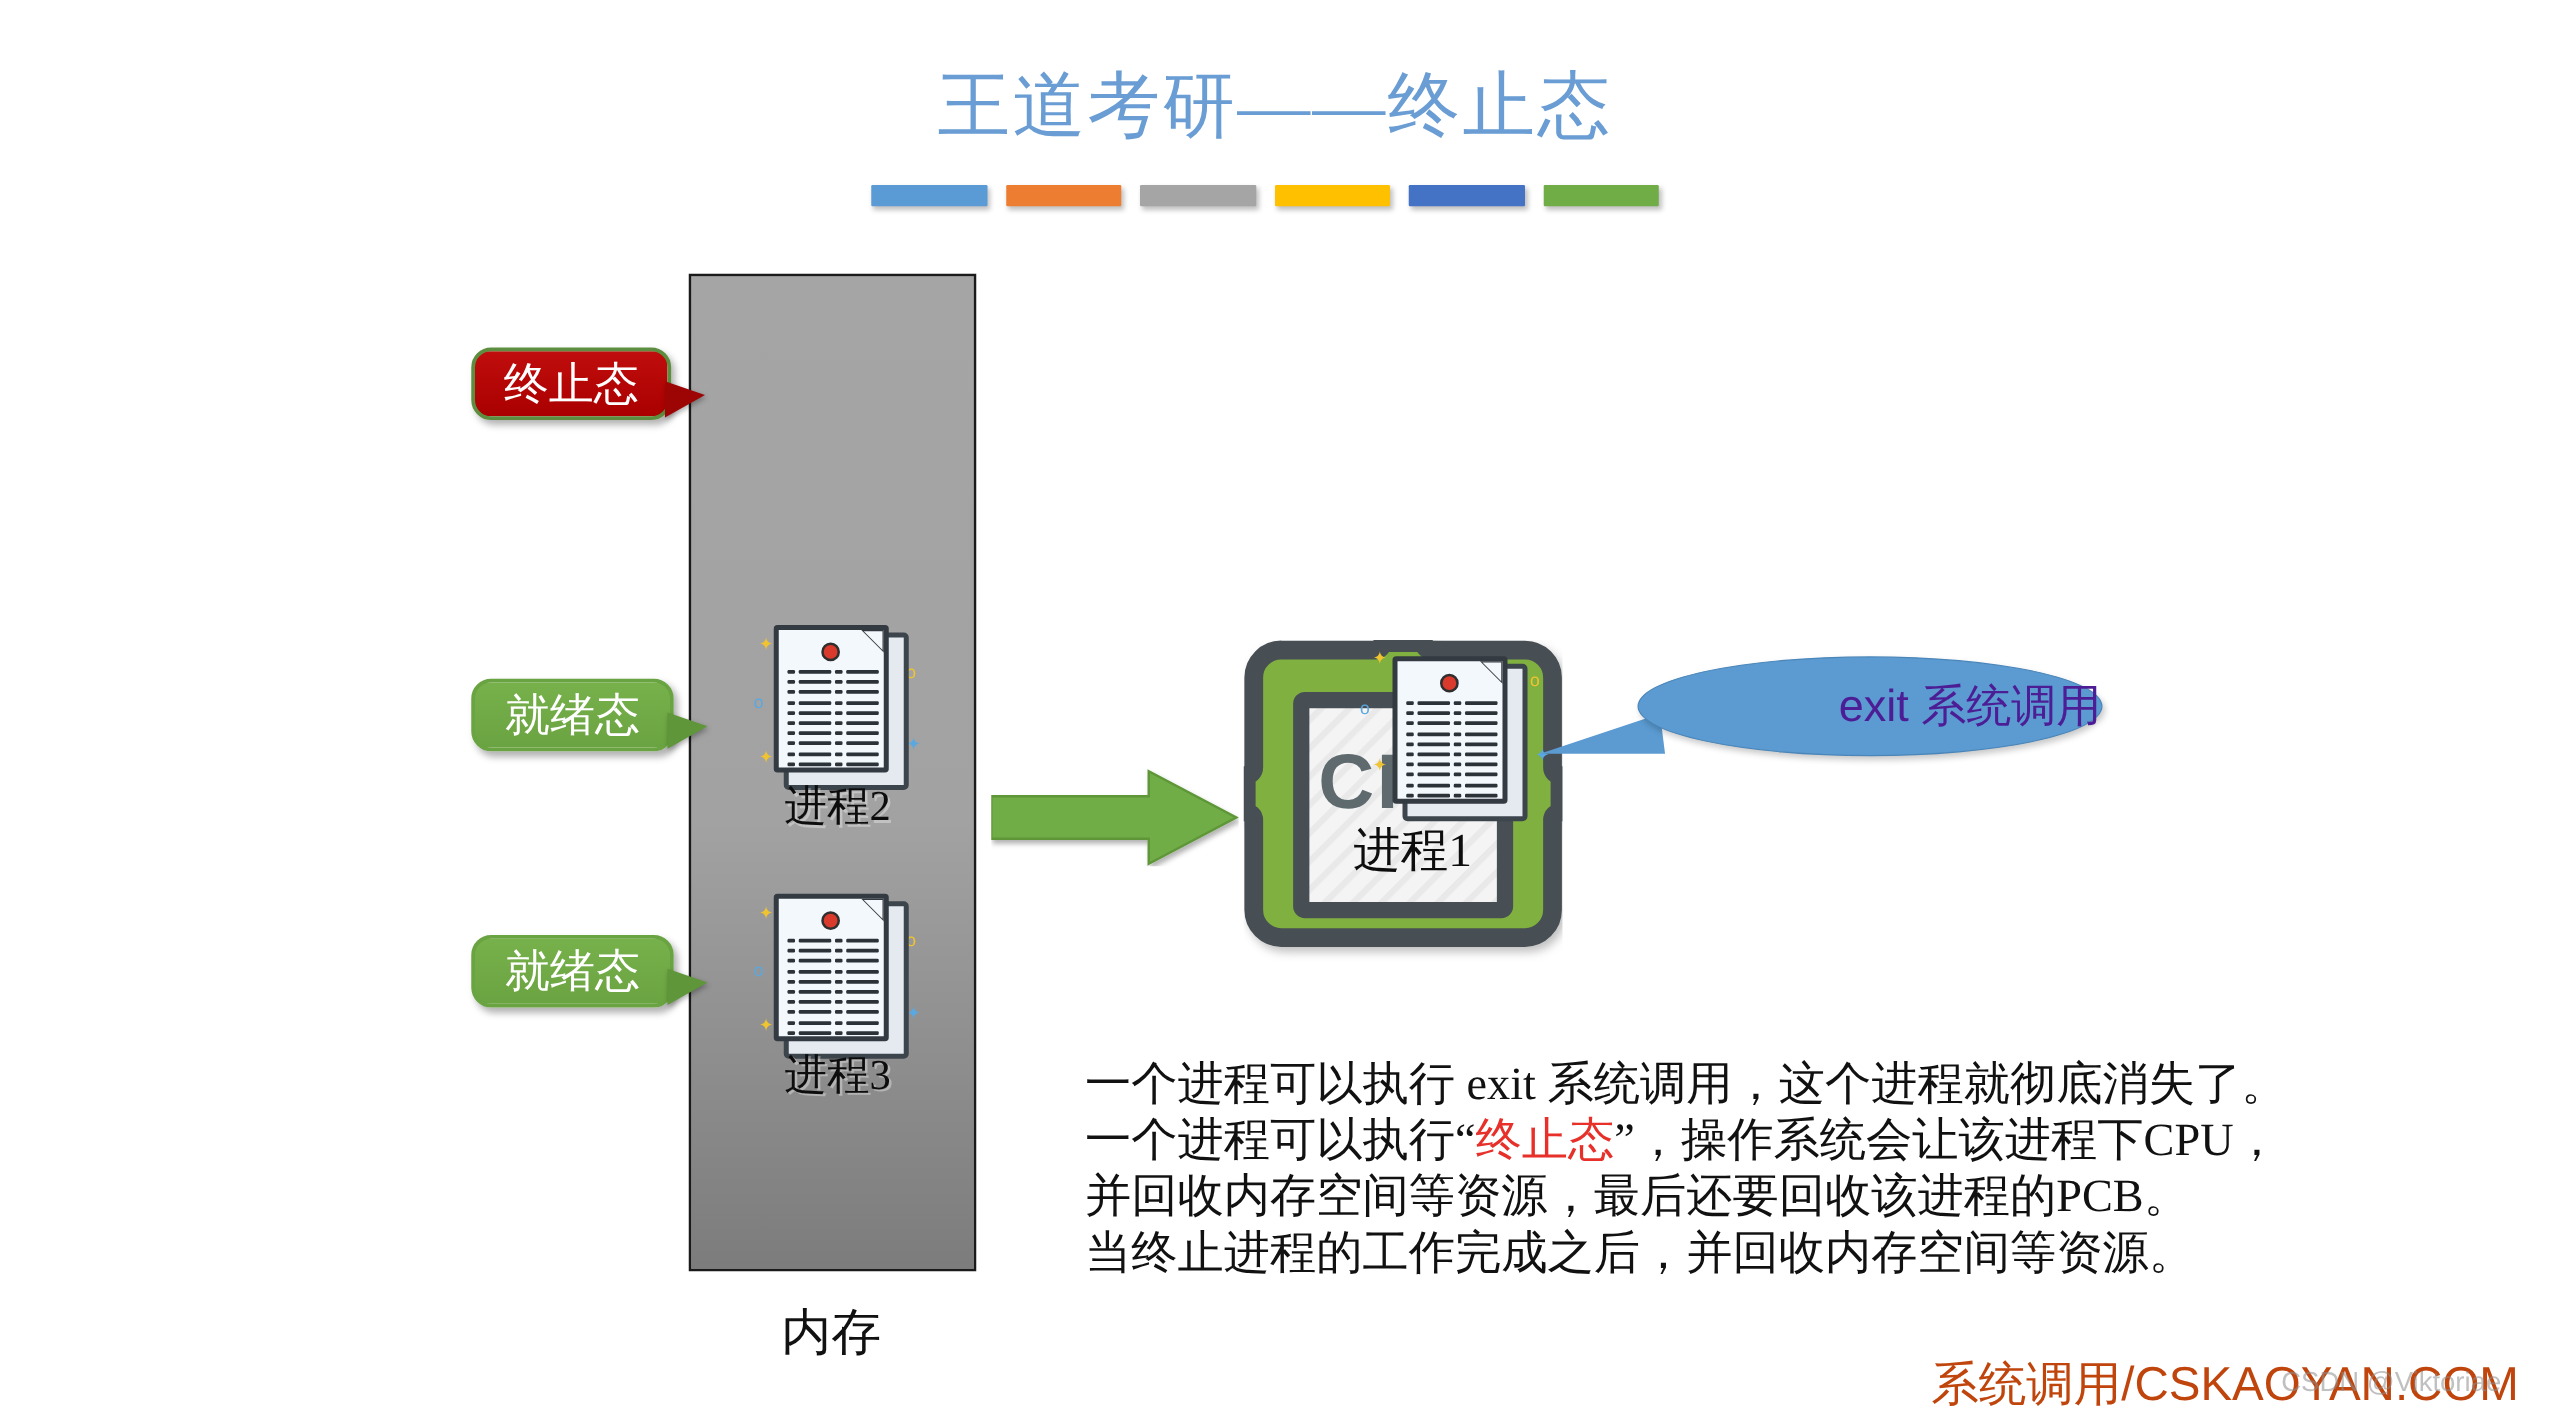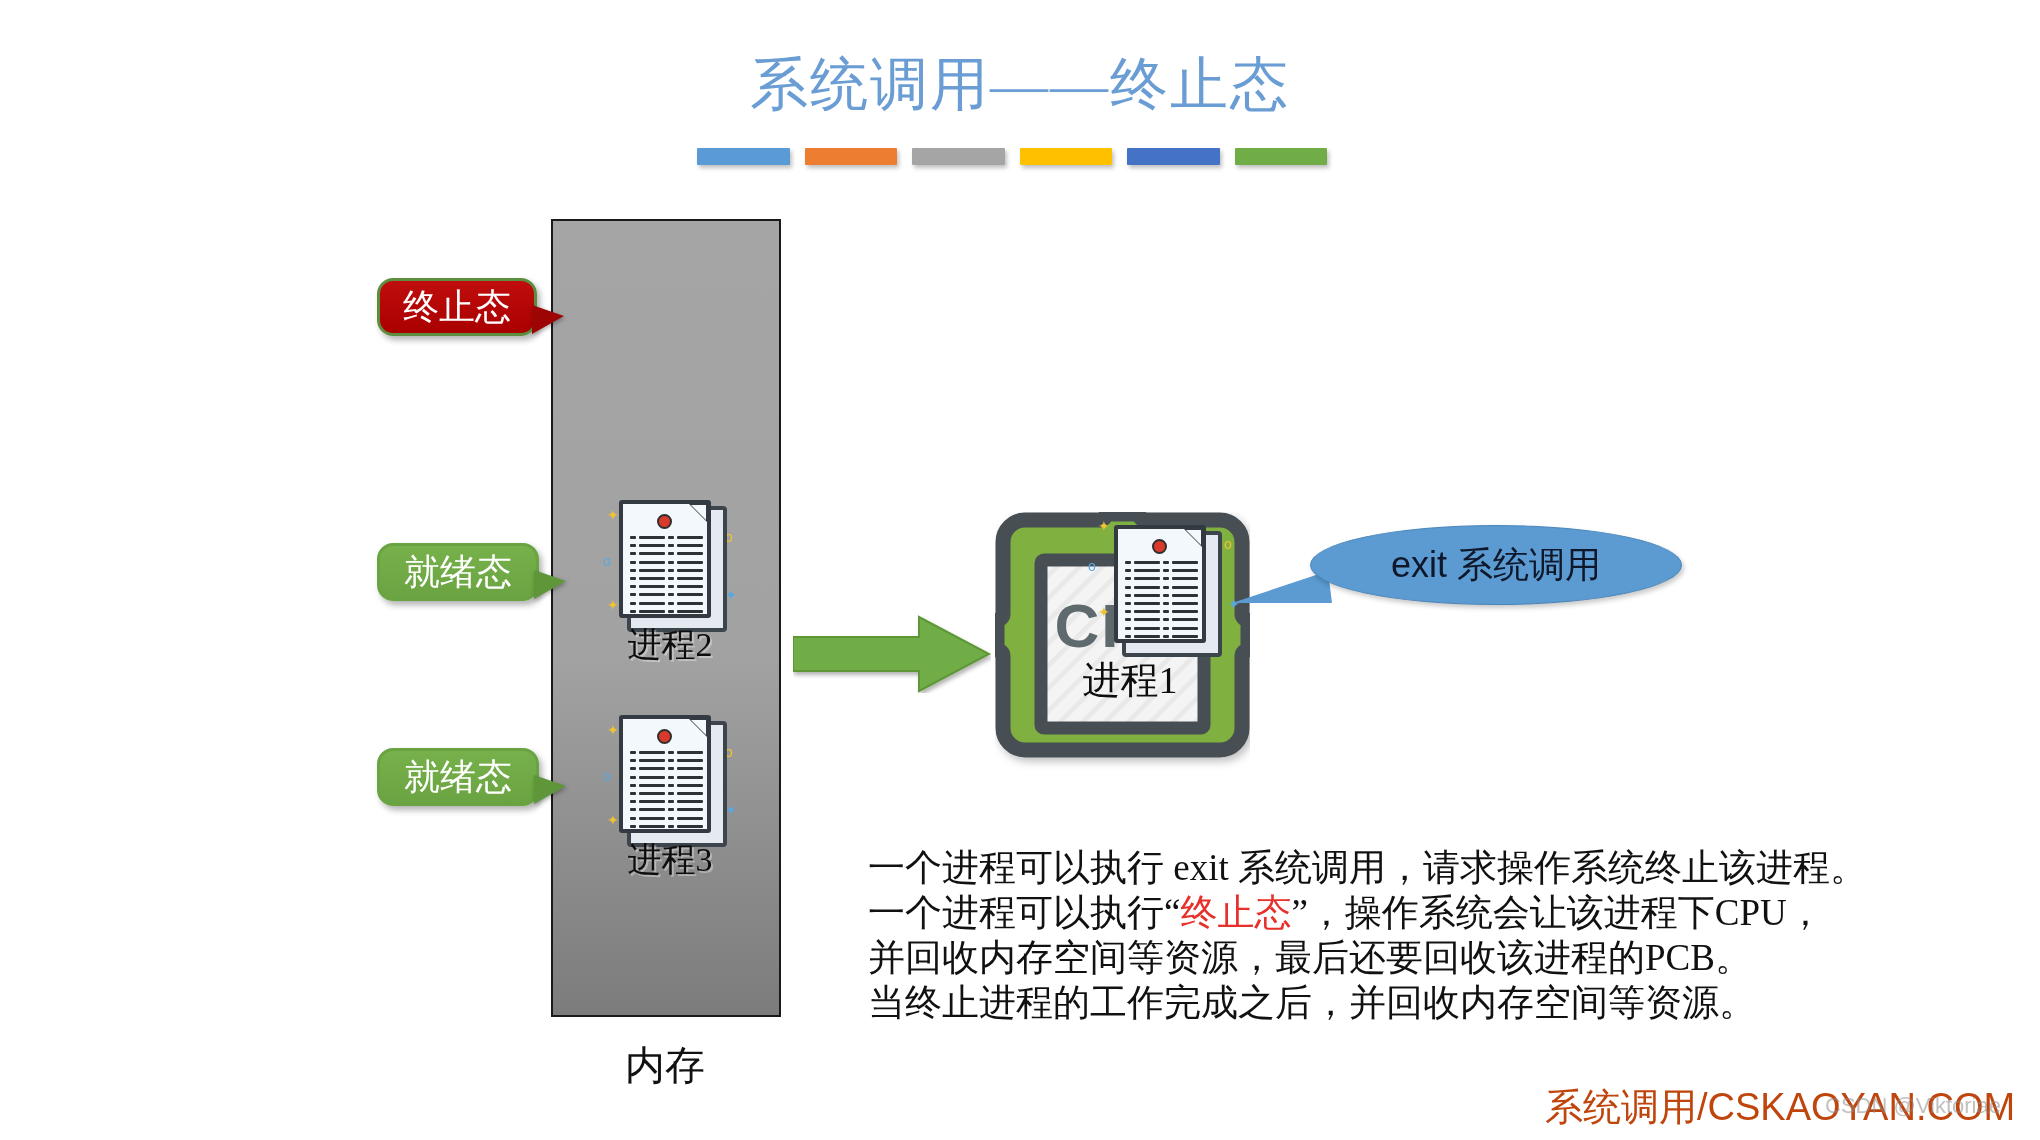--- a/index.html
+++ b/index.html
@@ -135,22 +135,22 @@
   #cpu-process-caption{
     position:absolute;left:1015px;top:655px;width:230px;
     text-align:center;font-size:38px;color:#0d0d0d;
   }
   #cpu-doc{position:absolute;left:1112px;top:525px;}
 
   
   #exit-bubble{
     position:absolute;left:1310px;top:525px;width:370px;height:78px;
     background:#5b9bd1;border:1px solid #4a86ba;border-radius:50%/50%;
-    display:flex;align-items:center;justify-content:center;
-    color:#0f172a;font-size:36px;
+    display:flex;align-items:center;justify-content:flex-end;
+    color:#4c1d95;font-size:36px;
     box-shadow:2px 3px 5px rgba(0,0,0,.22);
     font-family:"Liberation Sans","DejaVu Sans",sans-serif;
   }
   #exit-bubble-tail{
     position:absolute;left:1232px;top:563px;width:110px;height:44px;
   }
 
   
   #body-text{
     position:absolute;left:868px;top:845px;width:1090px;
@@ -173,21 +173,21 @@
     font-family:"Liberation Sans","DejaVu Sans",sans-serif;
     white-space:nowrap;
     text-align:right;
   }
 </style>
 </head>
 <body>
 
 <div class="slide">
 
-  <div id="slide-title">系统调用——终止态</div>
+  <div id="slide-title">王道考研——终止态</div>
 
   <div id="title-rule">
     <div class="seg" style="background:#5B9BD5"></div>
     <div class="seg" style="background:#ED7D31"></div>
     <div class="seg" style="background:#A5A5A5"></div>
     <div class="seg" style="background:#FFC000"></div>
     <div class="seg" style="background:#4472C4"></div>
     <div class="seg" style="background:#70AD47"></div>
   </div>
 
@@ -467,21 +467,21 @@
   <div id="cpu-process-caption">进程1</div>
 
   <svg id="exit-bubble-tail" viewBox="0 0 110 44">
     <polygon points="0,40 96,8 100,40" fill="#5B9BD1"></polygon>
   </svg>
   <div id="exit-bubble">
     <span>exit 系统调用</span>
   </div>
 
   <div id="body-text">
-    <div>一个进程可以执行 exit 系统调用，请求操作系统终止该进程。</div>
+    <div>一个进程可以执行 exit 系统调用，这个进程就彻底消失了。</div>
     <div><span>一个进程可以执行“</span><span class="hl">终止态</span><span>”，操作系统会让该进程下CPU，</span></div>
     <div>并回收内存空间等资源，最后还要回收该进程的PCB。</div>
     <div>当终止进程的工作完成之后，并回收内存空间等资源。</div>
   </div>
 
   <div id="footer-brand">系统调用/CSKAOYAN.COM</div>
   <div id="footer-watermark">CSDN @Viktoriae</div>
 
 </div>
 

